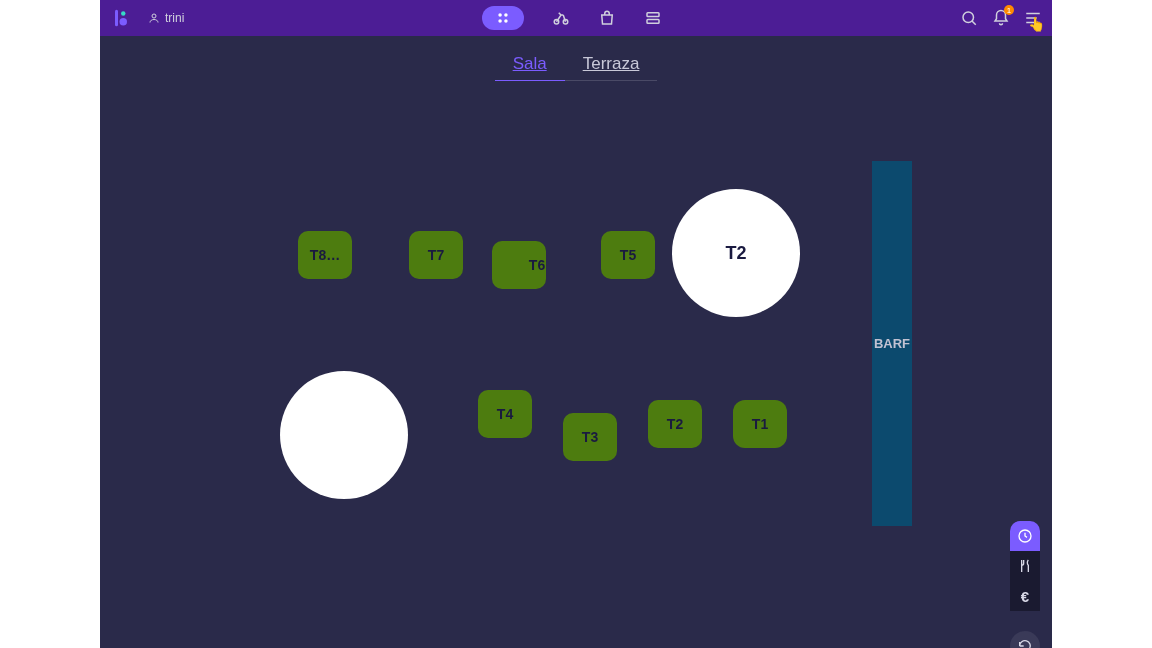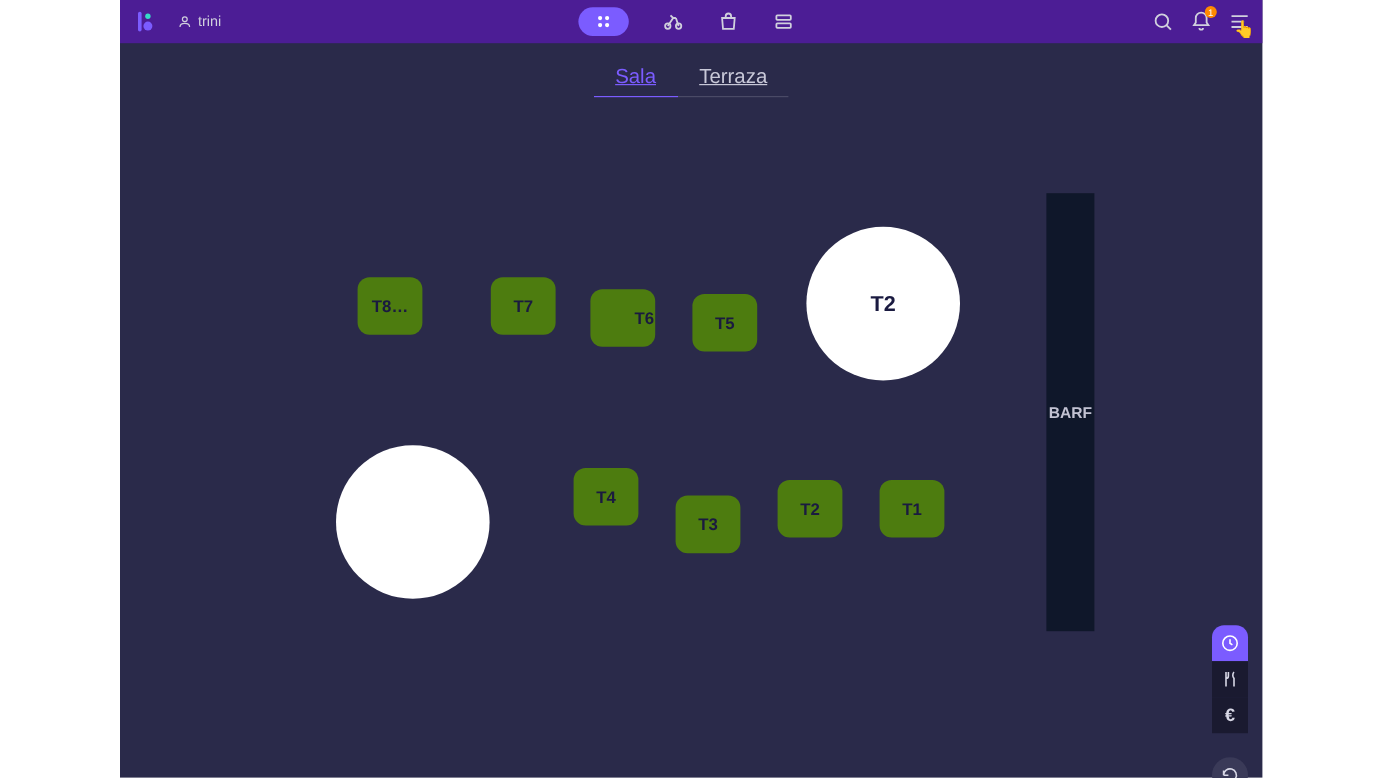--- a/index.html
+++ b/index.html
@@ -129,21 +129,21 @@
     border-radius: 50%;
     width: 128px; height: 128px;
     display: flex; align-items: center; justify-content: center;
     color: #1a1a40;
     font-weight: 700;
     font-size: 18px;
     cursor: pointer;
   }
   .bar-element {
     position: absolute;
-    background: #0f172a;
+    background: #0c4a6e;
     color: #c2c2d2;
     font-size: 13px;
     font-weight: 600;
     display: flex; align-items: center; justify-content: center;
     overflow: hidden;
     cursor: pointer;
   }
 
   
   .float-rail {
@@ -257,42 +257,42 @@
 
     <div class="table-sq" style="left:198px; top:150px;">
         <span>T8…</span>
       </div>
     <div class="table-sq" style="left:309px; top:150px;">
         <span>T7</span>
       </div>
     <div class="table-sq" style="left:392px; top:160px;padding-left:36px;">
         <span>T6</span>
       </div>
-    <div class="table-sq" style="left:477px; top:150px;margin-top:14px;">
+    <div class="table-sq" style="left:501px; top:150px;">
         <span>T5</span>
       </div>
 
     <div class="table-circle" style="left:572px; top:108px;">
         <span>T2</span>
       </div>
 
     <div class="table-circle" style="left:180px; top:290px;">
         <span></span>
       </div>
 
     <div class="table-sq" style="left:378px; top:309px;">
         <span>T4</span>
       </div>
     <div class="table-sq" style="left:463px; top:332px;">
         <span>T3</span>
       </div>
     <div class="table-sq" style="left:548px; top:319px;">
         <span>T2</span>
       </div>
-    <div class="table-sq" style="left:633px; top:319px;">
+    <div class="table-sq" style="left:633px; top:319px;border-radius:12px;">
         <span>T1</span>
       </div>
 
     <div class="bar-element" style="left:772px; top:80px; width:40px; height:365px;">
         <span>BARF</span>
       </div>
 
     <div class="float-rail" style="top:440px;">
       <div class="float-btn accent">
         <svg viewBox="0 0 24 24" stroke-width="2">

